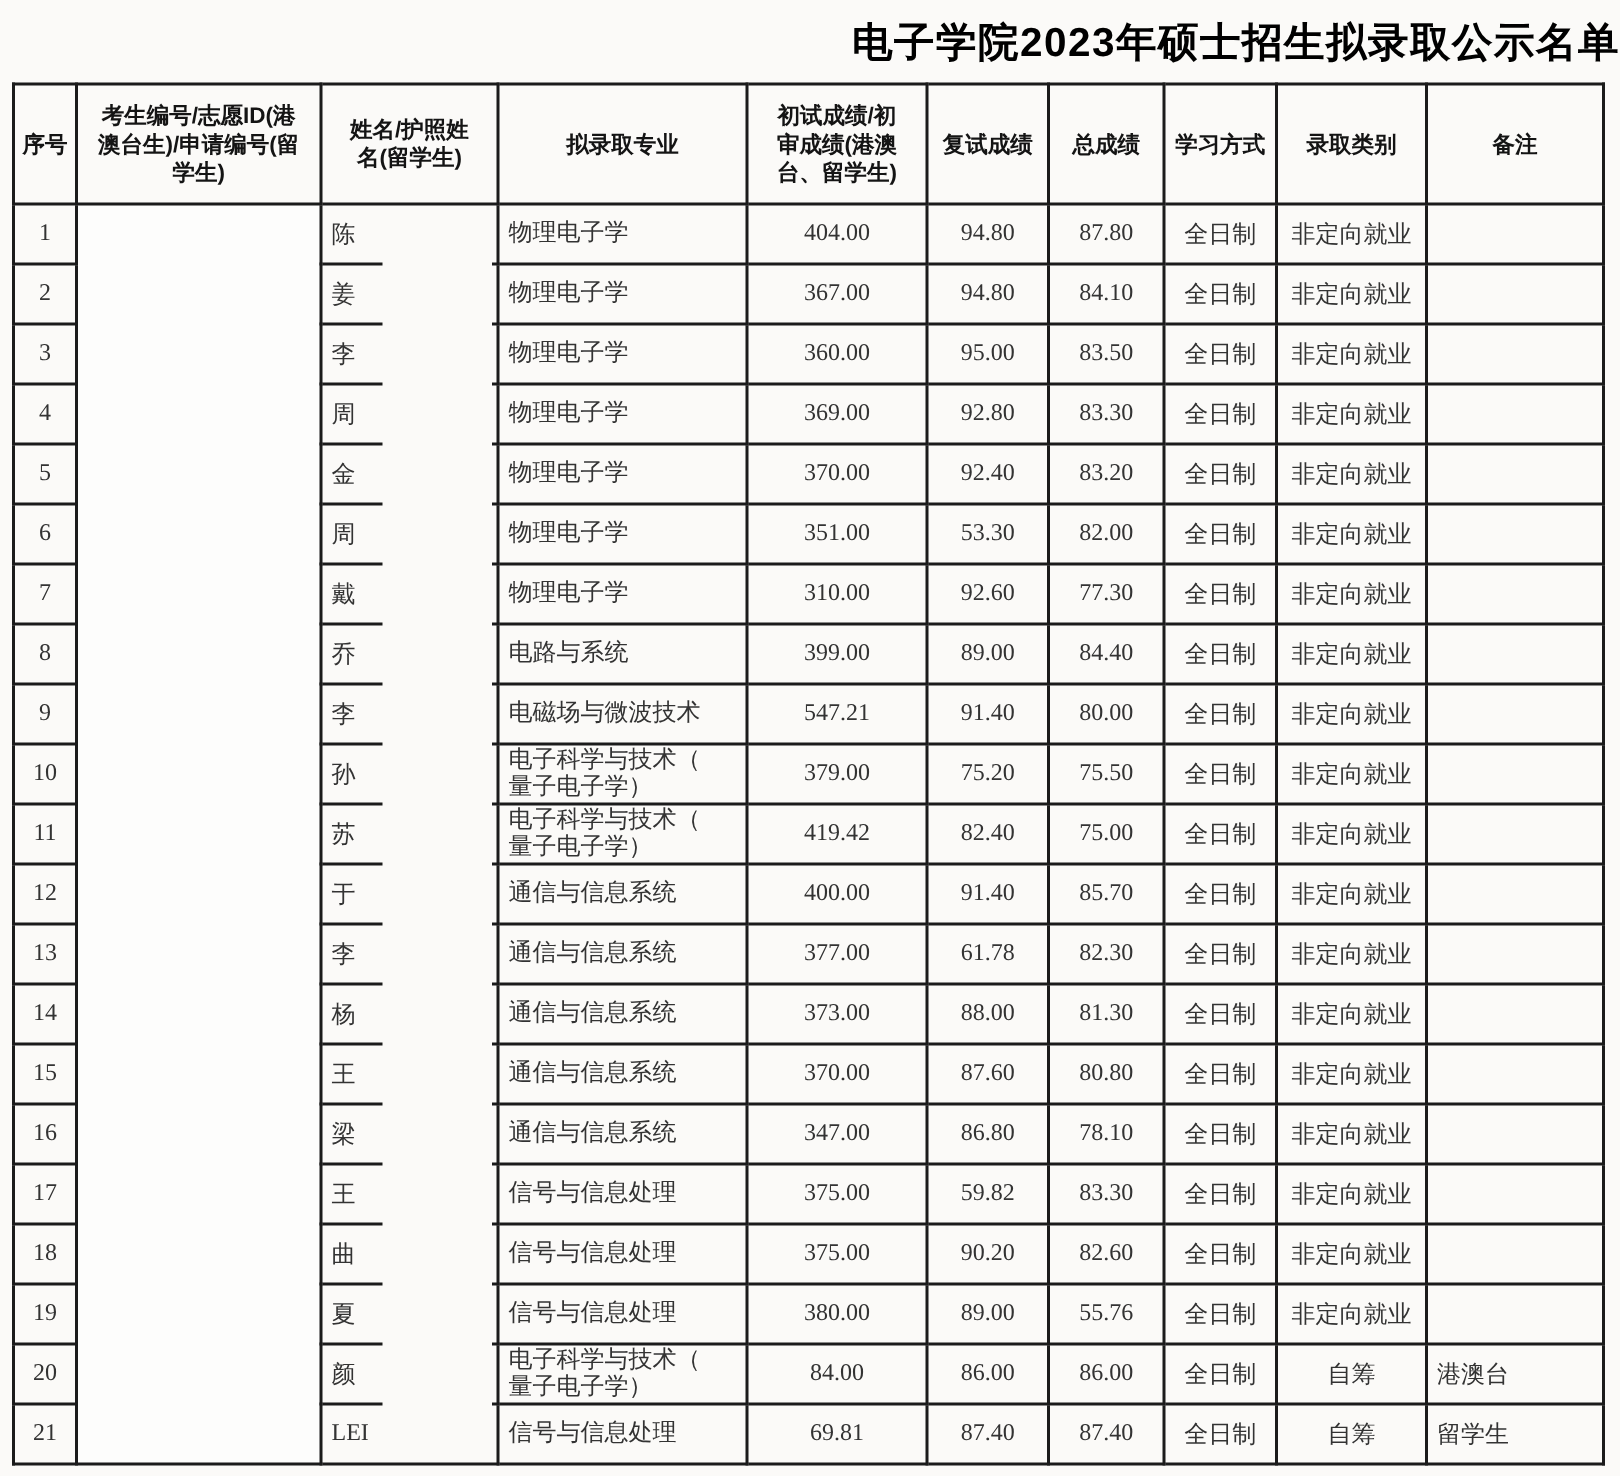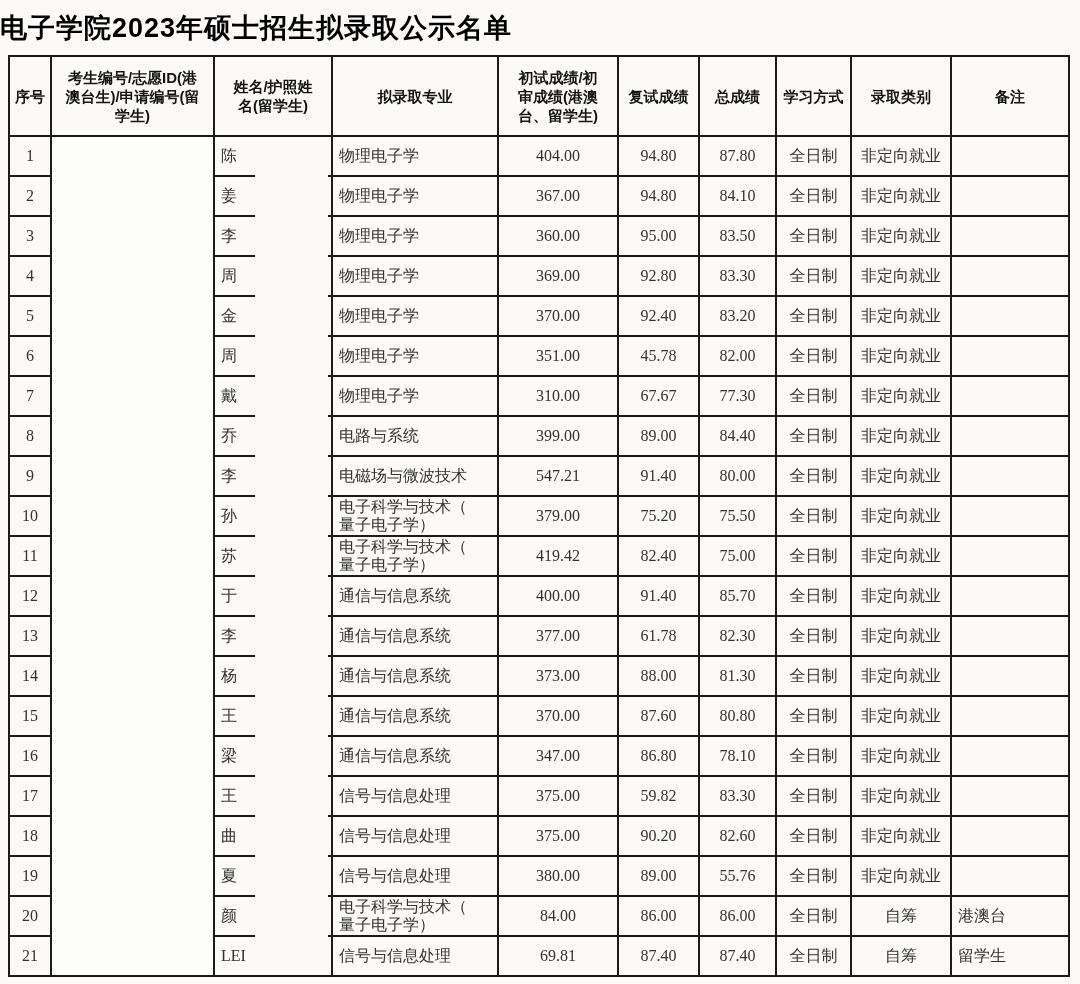--- a/index.html
+++ b/index.html
@@ -12,21 +12,21 @@
     width: 1080px;
     height: 984px;
     background: #fbfaf8;
     overflow: hidden;
     font-family: "Liberation Serif", serif;
     color: #2e2e2e;
   }
   .title {
     margin: 0;
     padding-top: 10px;
-    text-align: left;
+    text-align: right;
     font-family: "Liberation Sans", sans-serif;
     font-weight: bold;
     font-size: 27px;
     letter-spacing: 1px;
     color: #000000;
   }
   table.roster {
     position: absolute;
     left: 8px;
     top: 55px;
@@ -165,32 +165,32 @@
           <td class="c-center">83.20</td>
           <td class="c-center">全日制</td>
           <td class="c-center">非定向就业</td>
           <td class="c-left"></td>
         </tr>
         <tr>
           <td class="c-center">6</td>
           <td class="c-left">周</td>
           <td class="c-left c-wrap">物理电子学</td>
           <td class="c-center">351.00</td>
-          <td class="c-center">45.78</td>
+          <td class="c-center">53.30</td>
           <td class="c-center">82.00</td>
           <td class="c-center">全日制</td>
           <td class="c-center">非定向就业</td>
           <td class="c-left"></td>
         </tr>
         <tr>
           <td class="c-center">7</td>
           <td class="c-left">戴</td>
           <td class="c-left c-wrap">物理电子学</td>
           <td class="c-center">310.00</td>
-          <td class="c-center">67.67</td>
+          <td class="c-center">92.60</td>
           <td class="c-center">77.30</td>
           <td class="c-center">全日制</td>
           <td class="c-center">非定向就业</td>
           <td class="c-left"></td>
         </tr>
         <tr>
           <td class="c-center">8</td>
           <td class="c-left">乔</td>
           <td class="c-left c-wrap">电路与系统</td>
           <td class="c-center">399.00</td>

